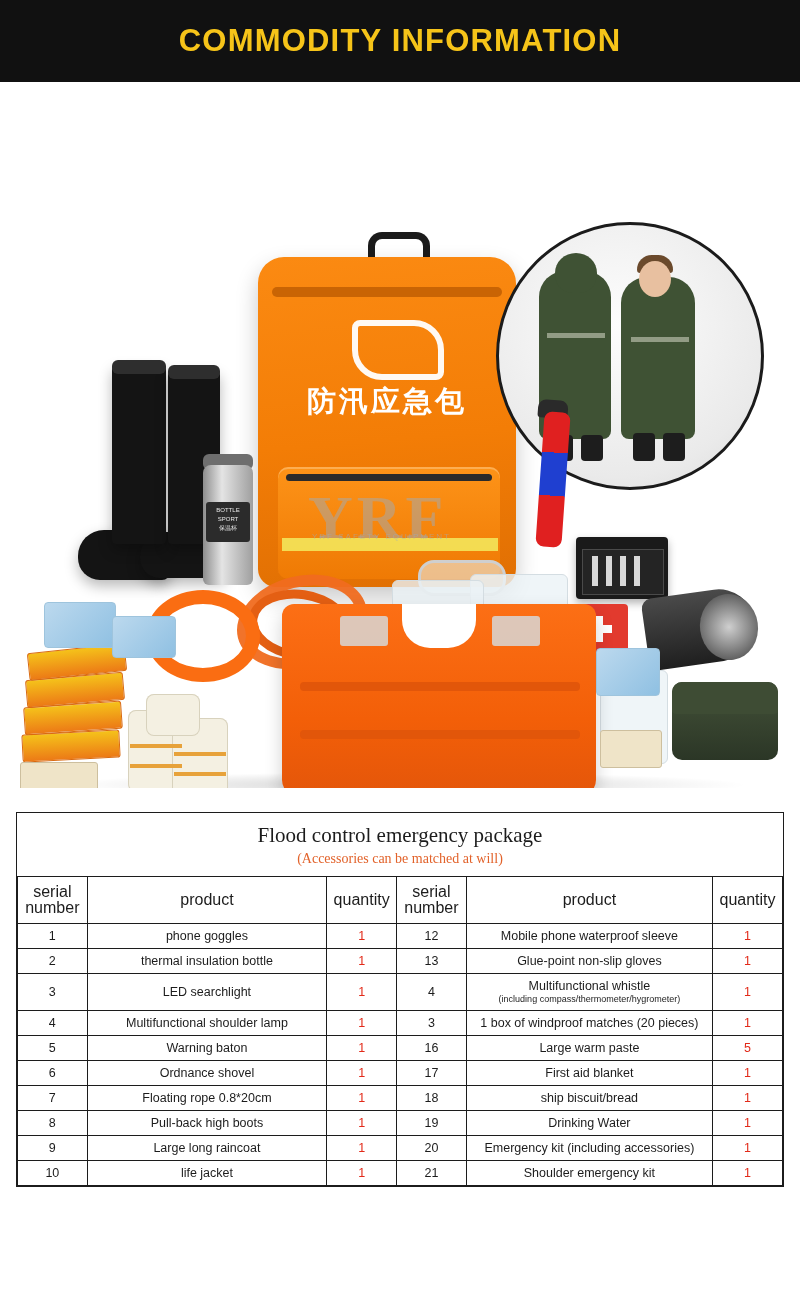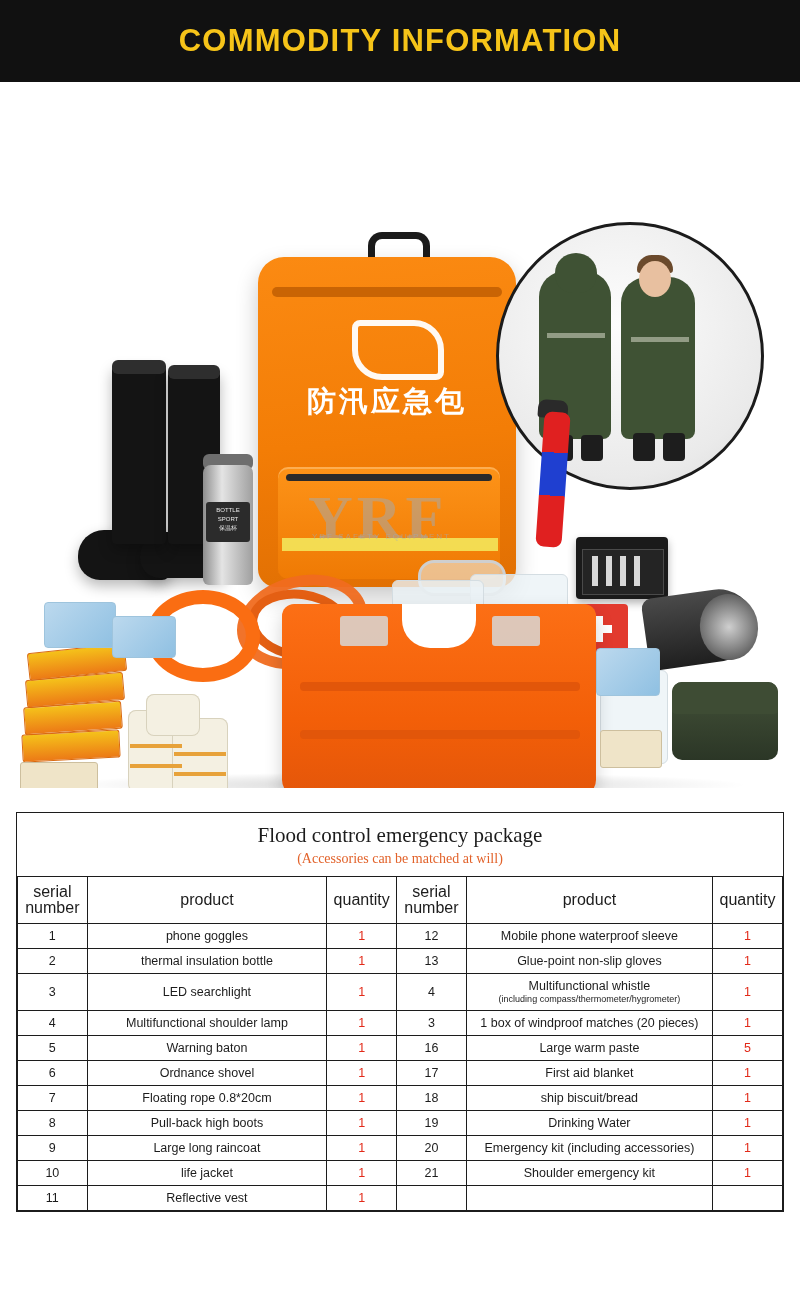--- a/index.html
+++ b/index.html
@@ -609,23 +609,15 @@
         <td class="qty">1</td>
       </tr>
       <tr>
         <td>10</td>
         <td>life jacket</td>
         <td class="qty">1</td>
         <td>21</td>
         <td>Shoulder emergency kit</td>
         <td class="qty">1</td>
       </tr>
-      <tr>
-        <td>11</td>
-        <td>Reflective vest</td>
-        <td class="qty">1</td>
-        <td class="empty-cell"></td>
-        <td class="empty-cell"></td>
-        <td class="empty-cell"></td>
-      </tr>
     </tbody>
   </table>
 </div>
 
 </body></html>

